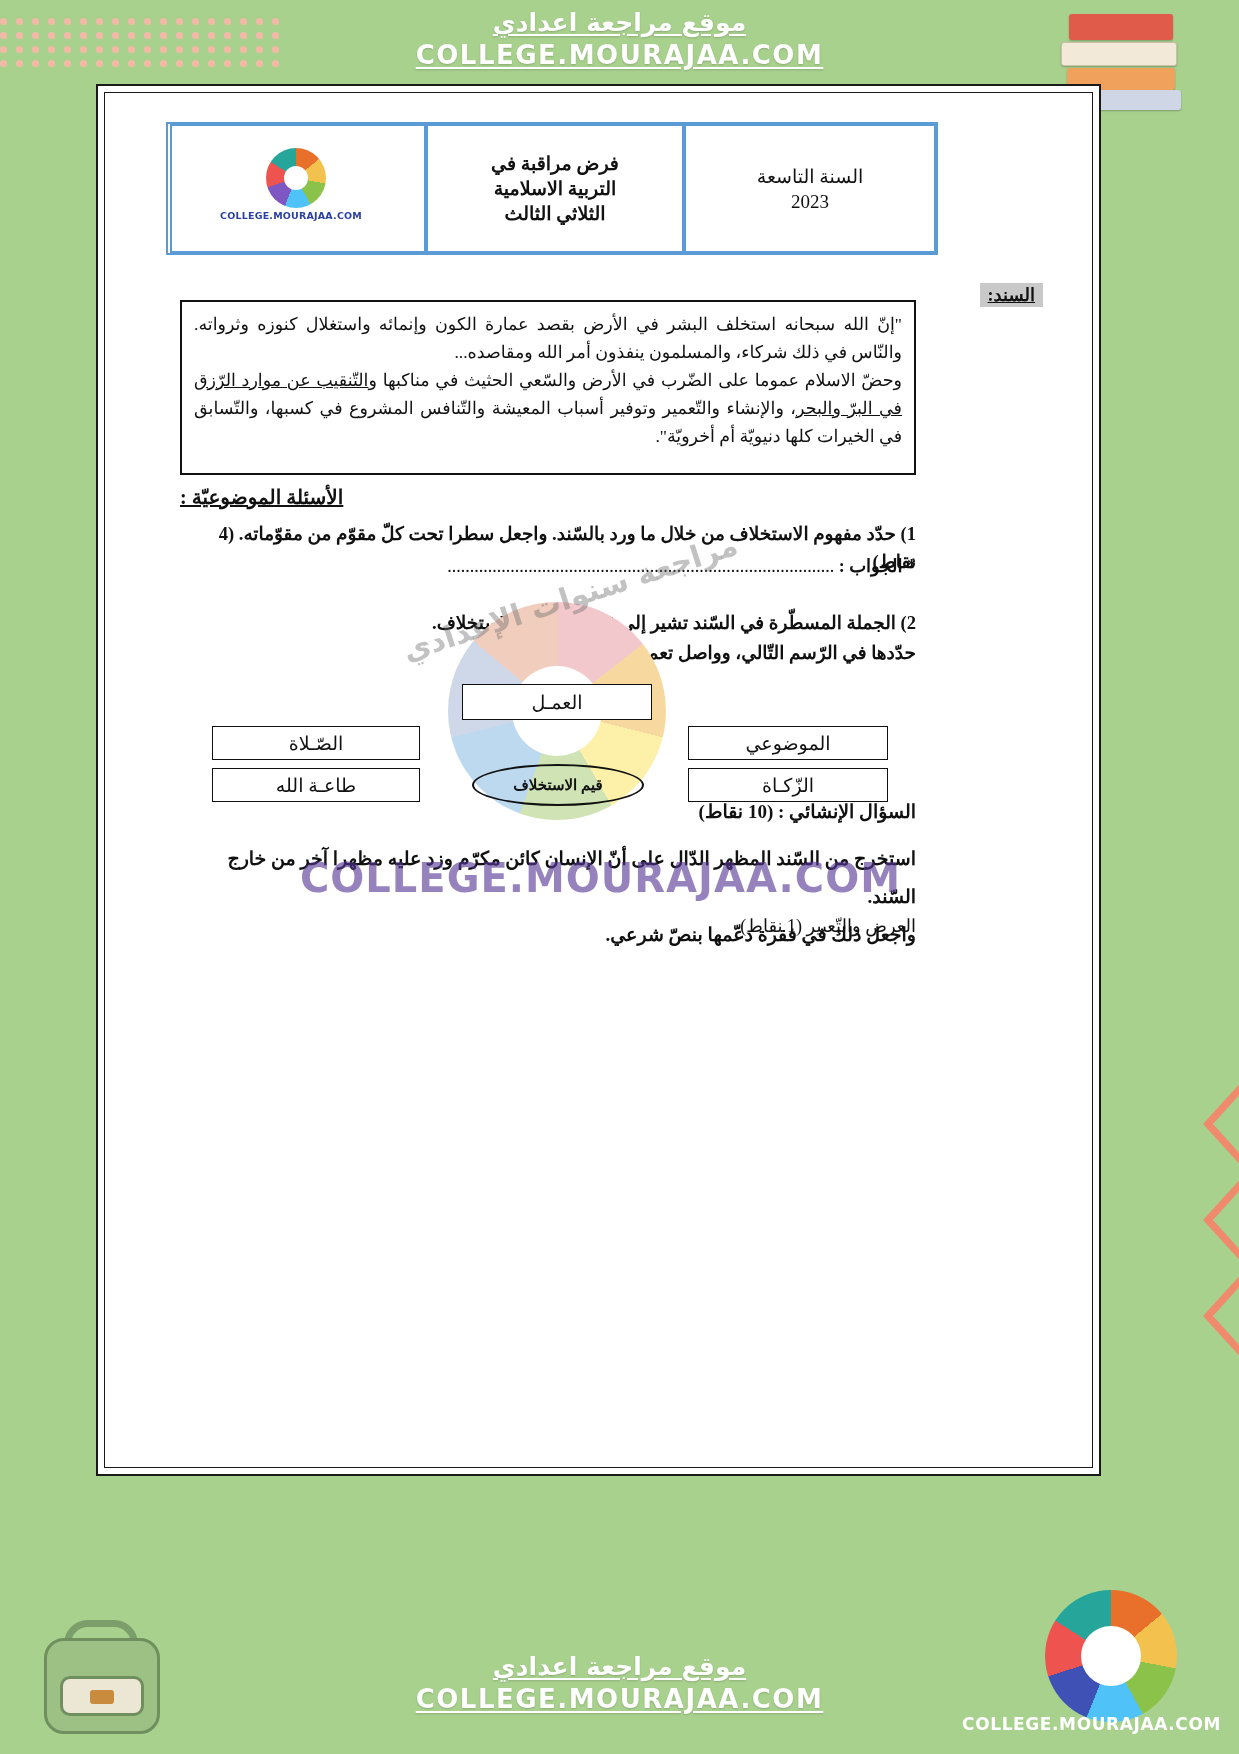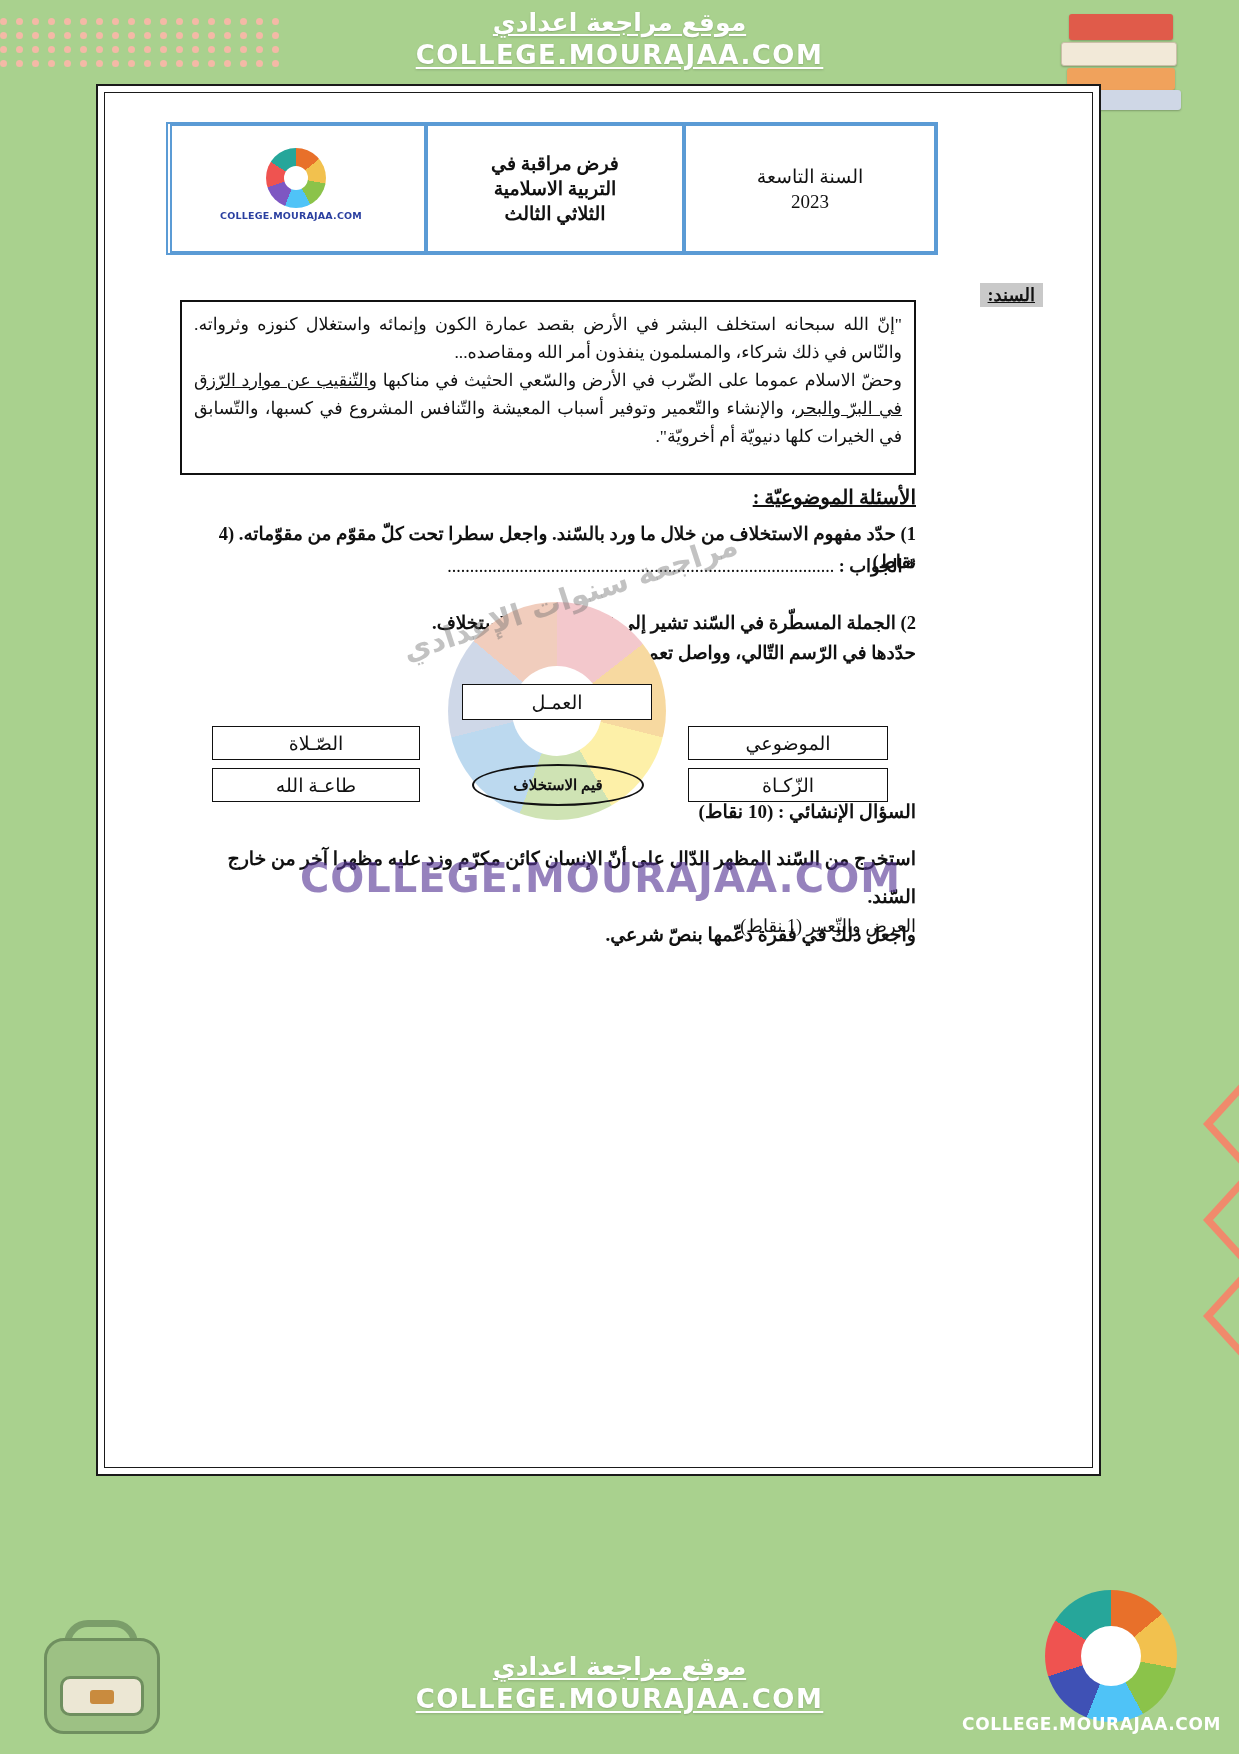--- a/index.html
+++ b/index.html
@@ -117,21 +117,21 @@
   }
   .u-line { text-decoration:underline; }
   #source-ref {
     margin-top:2px; font-size:15px; line-height:24px; display:flex;
     justify-content:space-between; direction:rtl;
   }
 
   
   .qblock { position:absolute; direction:rtl; color:#111; }
   #obj-title {
-    left:180px; top:485px; width:736px; text-align:right;
+    left:180px; top:485px; width:736px; text-align:left;
     font-size:20px; font-weight:bold; text-decoration:underline;
   }
   #q1 {
     left:180px; top:520px; width:736px; text-align:right;
     font-size:18.5px; font-weight:bold; line-height:28px;
   }
   #q1-answer {
     left:180px; top:555px; width:736px; text-align:right;
     font-size:18px; font-weight:bold;
   }

